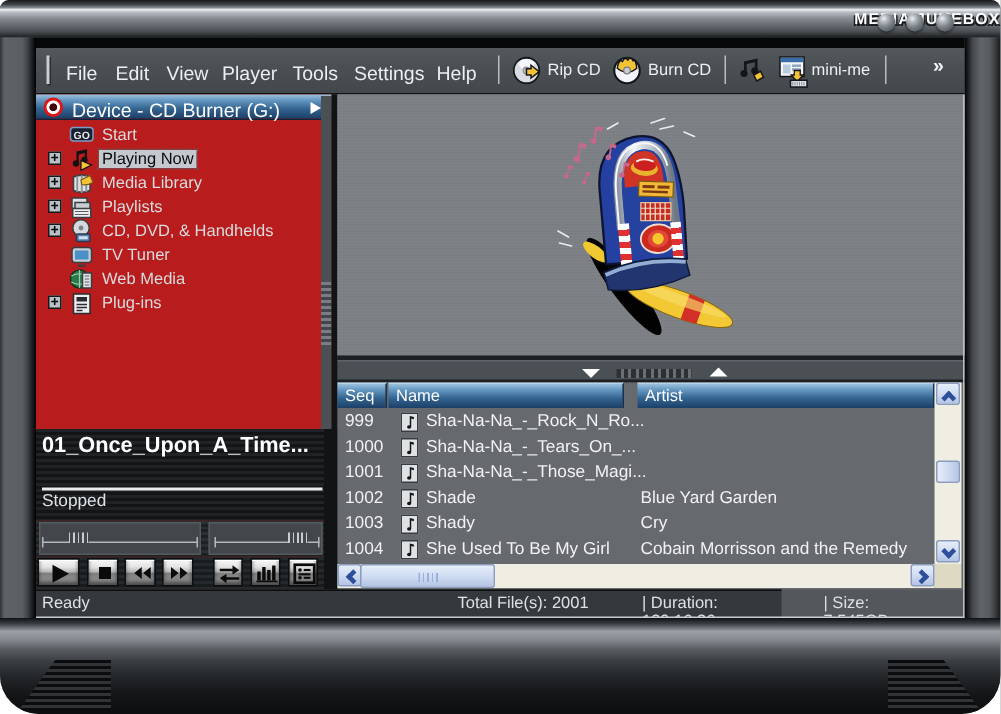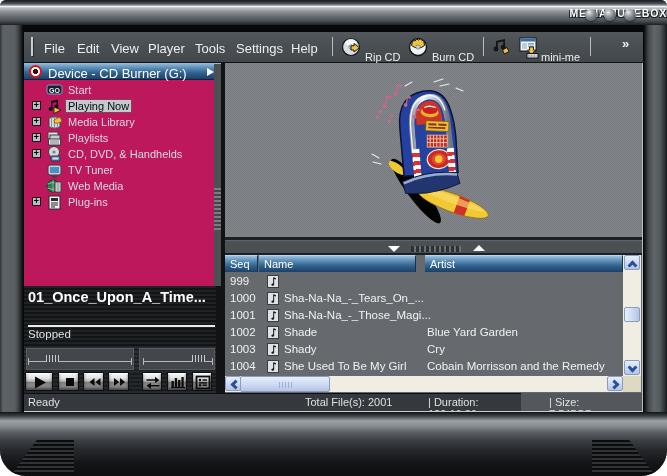--- a/index.html
+++ b/index.html
@@ -23,24 +23,24 @@
   background:linear-gradient(90deg,#000 0%,#17191b 8%,#43474b 22%,#606569 45%,#565b5f 70%,#33373a 88%,#17191b 100%); }
 #topband { left:24px; top:25px; width:619px; height:7px; background:#070809; }
 
 #menubar { left:24px; top:32px; width:619px; height:31px;
   background:linear-gradient(180deg,#53585c 0%,#4a4f53 45%,#43484c 100%);
   border-bottom:1px solid #101214; }
 .mitem { position:absolute; top:9px; color:#eceef0; font-size:13px; }
 #grip1 { left:7px; top:5px; width:2px; height:19px; background:#c9ced2; box-shadow:1px 1px 0 #2a2d30; }
 .tsep { position:absolute; top:5px; width:1px; height:19px; background:#b8bdc1; }
 .ticon { position:absolute; }
-.tlabel { position:absolute; top:19px; color:#eceef0; font-size:11px; }
+.tlabel { position:absolute; top:9px; color:#eceef0; font-size:11px; }
 #chev { position:absolute; left:598px; top:4px; color:#f0f2f4; font-size:13px; font-weight:bold; }
 
-#tree { left:24px; top:63px; width:197px; height:330px; background:#be185d; }
+#tree { left:24px; top:63px; width:197px; height:330px; background:#b91c1c; }
 #treehdr { left:0; top:0; width:197px; height:17px;
   background:linear-gradient(180deg,#9cc0dc 0%,#6396c0 25%,#33638f 60%,#1c4068 100%);
   border-bottom:1px solid #10243c; }
 #treehdr .txt { position:absolute; left:24px; top:2.5px; color:#fff; font-size:13px; }
 #treehdr .arr { position:absolute; right:7px; top:5px; width:0; height:0;
   border-left:7px solid #fff; border-top:4px solid transparent; border-bottom:4px solid transparent; }
 #reddot { left:5px; top:2px; width:13px; height:13px; border-radius:50%;
   background:radial-gradient(circle, #4a0a0a 0%, #3c0808 26%, #f4f4f4 30%, #ffffff 46%, #e01818 52%, #c01414 100%); }
 .trow { position:absolute; left:0; width:197px; height:16px; }
 .plus { position:absolute; left:8px; top:3px; width:9px; height:9px; background:#b9bfc4;
@@ -374,20 +374,21 @@
 
   <div class="abs" id="plist">
     <div class="phdr" style="left:0px; width:33px;">Seq</div>
     <div class="phdr" style="left:34px; width:157px;">Name</div>
     <div class="phdr" style="left:200px; width:198px;">Artist</div>
   <div class="prow" style="top: 18px;">
         <span class="pseq">999</span>
         <svg class="nicon" viewBox="0 0 12 13" style="background:#dfe2e4">
           <path d="M4 10 a1.7 1.7 0 1 0 3.4 0 L7.4 3.5 L9.5 4 L9.5 2.2 L6.2 1.4 L6.2 9 A2 2 0 0 0 4 10 Z" fill="#141618"></path>
         </svg>
+        <span class="pname">Sha-Na-Na_-_Rock_N_Ro...</span>
       </div>
       <div class="prow" style="top: 35px;">
         <span class="pseq">1000</span>
         <svg class="nicon" viewBox="0 0 12 13" style="background:#dfe2e4">
           <path d="M4 10 a1.7 1.7 0 1 0 3.4 0 L7.4 3.5 L9.5 4 L9.5 2.2 L6.2 1.4 L6.2 9 A2 2 0 0 0 4 10 Z" fill="#141618"></path>
         </svg>
         <span class="pname">Sha-Na-Na_-_Tears_On_...</span>
       </div>
       <div class="prow" style="top: 52px;">
         <span class="pseq">1001</span>

